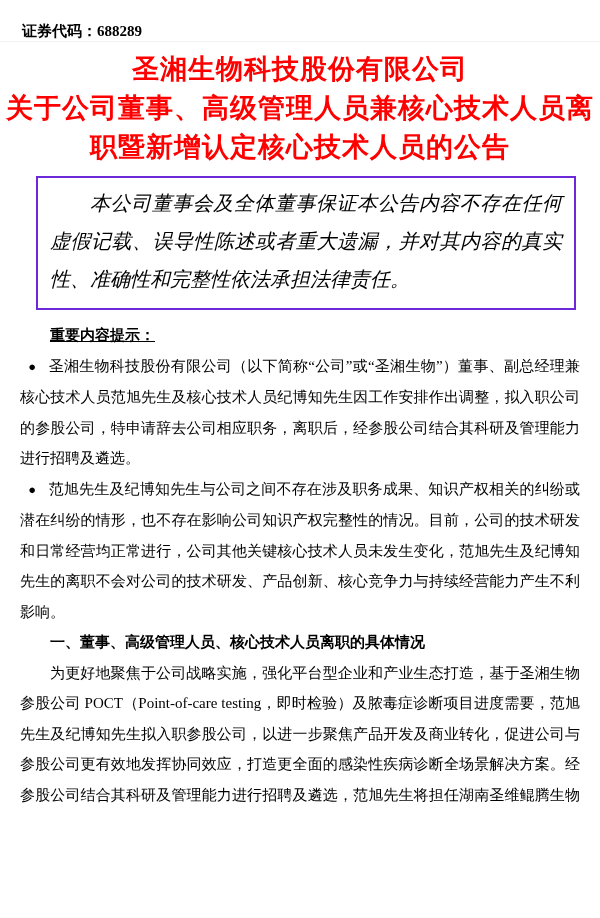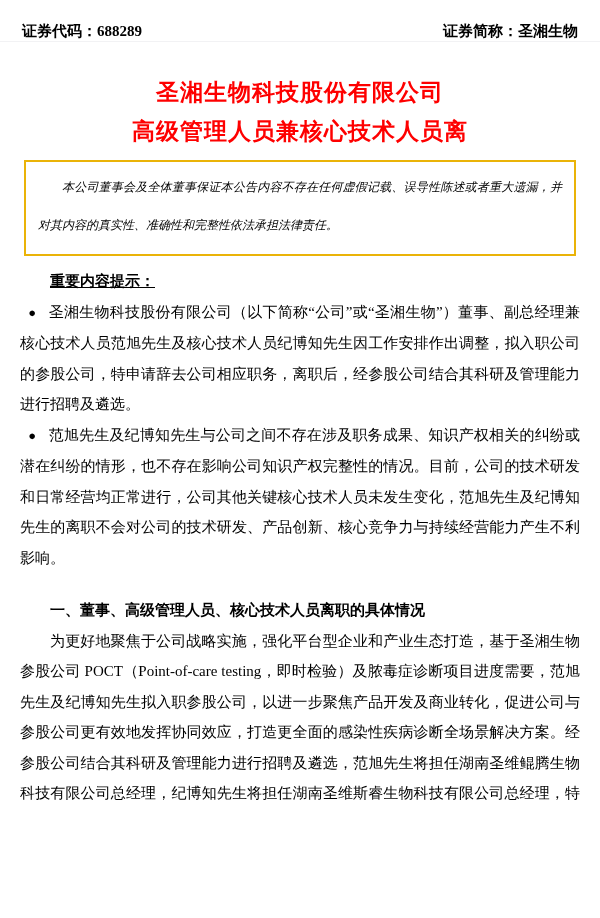--- a/index.html
+++ b/index.html
@@ -20,35 +20,35 @@
     display: flex;
     justify-content: space-between;
     padding: 21px 22px 0 22px;
     font-size: 15px;
     font-weight: bold;
     line-height: 20px;
     border-bottom: 1px solid #f2f2f4;
   }
   
   .doc-title {
-    margin-top: 31px;
+    margin-top: 8px;
     text-align: center;
     font-family: "Liberation Sans", "DejaVu Sans", sans-serif;
     font-weight: bold;
-    font-size: 23px;
+    font-size: 27px;
     line-height: 39px;
     letter-spacing: 1px;
   }
   
   .disclaimer-box {
-    margin: 9px 24px 0 24px;
-    border: 2px solid #eab308;
+    margin: 9px 24px 0 36px;
+    border: 2px solid #6d28d9;
     padding: 6px 12px 10px 12px;
     font-style: italic;
-    font-size: 12px;
+    font-size: 20px;
     line-height: 38px;
     text-indent: 2em;
     text-align: justify;
   }
   .content {
     padding: 0 20px;
     font-size: 15px;
     line-height: 30.5px;
     text-align: justify;
   }
@@ -61,43 +61,42 @@
   }
   .bullet-para {
     text-indent: 0.55em;
     margin: 0;
   }
   .bullet-glyph {
     font-size: 13px;
     padding-right: 0.95em;
   }
   .section-heading {
-    margin-top: 22px;
     font-family: "Liberation Sans", "DejaVu Sans", sans-serif;
     font-weight: bold;
     text-indent: 2em;
   }
   .body-para {
     text-indent: 2em;
     margin: 0;
   }
 </style>
 </head>
 <body>
 
 <div class="page">
 
   <div class="doc-header">
     <span>证券代码：688289</span>
-    <span>证券简称：圣湘生物</span>
   </div>
 
   <div class="doc-title" style="color: rgb(254, 0, 0);">
     <div>圣湘生物科技股份有限公司</div>
-    <div>高级管理人员兼核心技术人员离</div>
+    <div>关于公司董事、高级管理人员兼核心技术人员离</div>
+    <div>职暨新增认定核心技术人员的公告</div>
   </div>
 
   <div class="disclaimer-box">
     <span>本公司董事会及全体董事保证本公告内容不存在任何虚假记载、误导性陈述或者重大遗漏，并对其内容的真实性、准确性和完整性依法承担法律责任。</span>
   </div>
 
   <div class="content">
 
     <div class="notice-heading">重要内容提示：</div>
 

